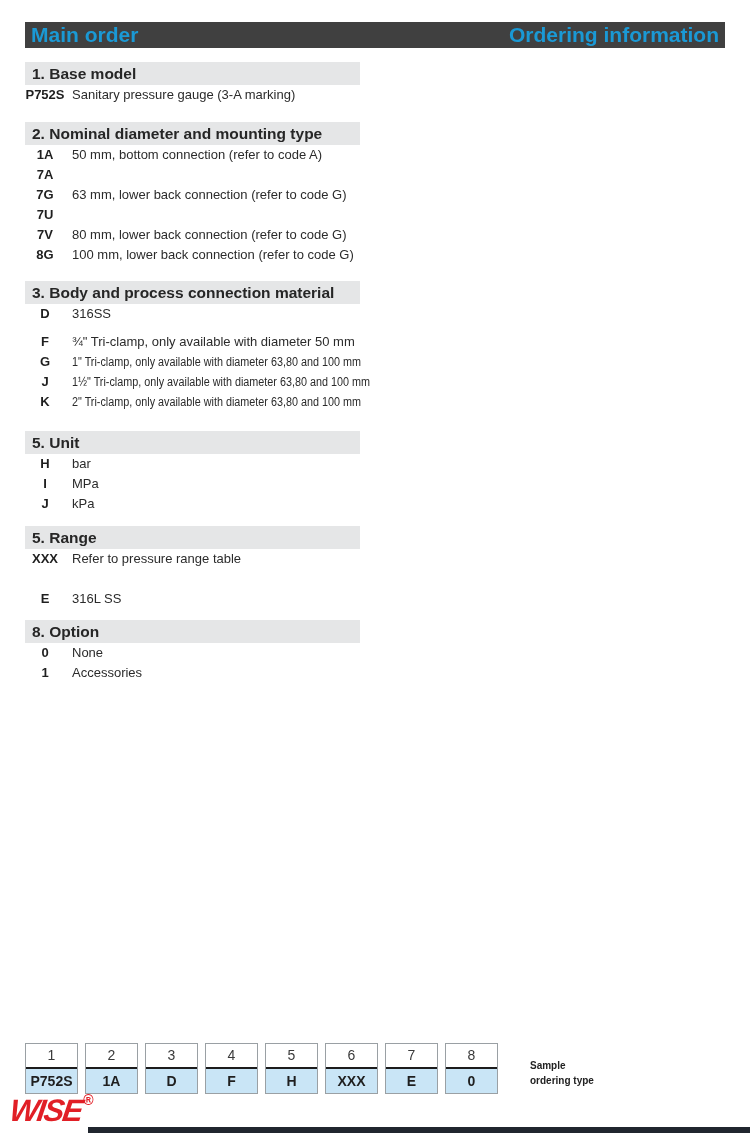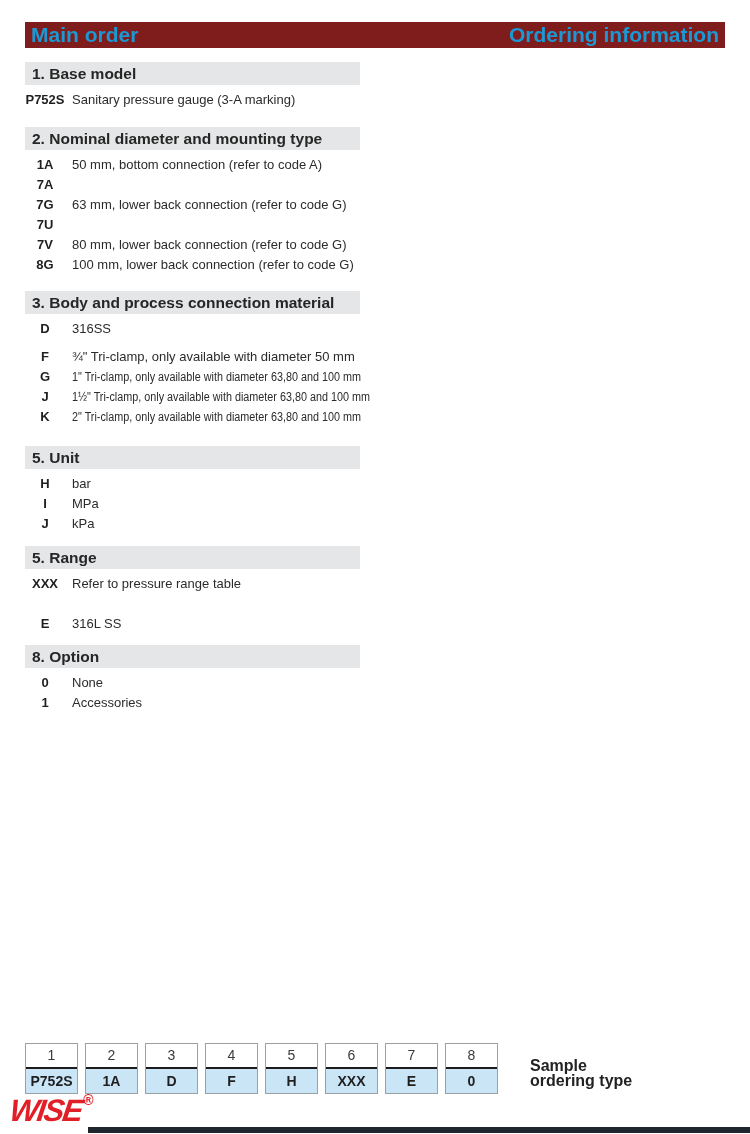--- a/index.html
+++ b/index.html
@@ -4,33 +4,33 @@
 <style>
   html,body{margin:0;padding:0;}
   body{
     width:750px;height:1134px;position:relative;background:#ffffff;
     font-family:"Liberation Sans", sans-serif;color:#2b2b2b;overflow:hidden;
   }
   .content{position:absolute;left:25px;top:22px;width:700px;}
 
   
   .topbar{
-    height:26px;background:#7f1d1d;display:flex;justify-content:space-between;
+    height:26px;background:#404040;display:flex;justify-content:space-between;
     align-items:center;padding:0 6px;box-sizing:border-box;margin-bottom:14px;
   }
   .topbar-left,.topbar-right{
     font-size:21px;font-weight:bold;color:#1a99d5;letter-spacing:0px;white-space:nowrap;
   }
 
   
   .section{width:700px;}
   .sec-title{
     width:335px;height:23px;line-height:23px;background:#e5e6e7;
     font-size:15.5px;font-weight:bold;color:#262626;padding-left:7px;
-    box-sizing:border-box;margin-bottom:5px;white-space:nowrap;
+    box-sizing:border-box;white-space:nowrap;
   }
   .row{display:flex;align-items:baseline;height:20px;line-height:20px;font-size:13px;}
   .code{flex:none;width:40px;text-align:center;font-weight:bold;color:#1f1f1f;}
   .desc{margin-left:7px;color:#2b2b2b;white-space:nowrap;}
   .condensed .desc{font-size:12px;transform:scaleX(0.9);transform-origin:0 60%;}
 
   .mb-s1{margin-bottom:17px;}
   .mb-s2{margin-bottom:16px;}
   .mb-s3{margin-bottom:8px;}
   .mb-s4{margin-bottom:19px;}
@@ -47,21 +47,21 @@
   }
   .obox .num{
     height:23px;line-height:23px;text-align:center;font-size:14px;color:#3a3a3a;
     background:#ffffff;border-bottom:2px solid #1c1c1c;
   }
   .obox .val{
     height:24px;line-height:24px;text-align:center;font-size:14px;font-weight:bold;
     color:#1f1f1f;background:#c9e5f6;
   }
   .sample-caption{
-    position:absolute;left:505px;top:15px;font-size:16px;font-weight:bold;
+    position:absolute;left:505px;top:15px;font-size:10px;font-weight:bold;
     color:#222;line-height:15px;white-space:nowrap;
   }
 
   
   .logo{
     position:absolute;left:10px;top:1094px;height:38px;display:flex;align-items:flex-start;
   }
   .logo-text{
     font-size:31px;font-weight:bold;font-style:italic;color:#e11f26;
     letter-spacing:-2px;transform:skewX(-8deg);line-height:34px;

